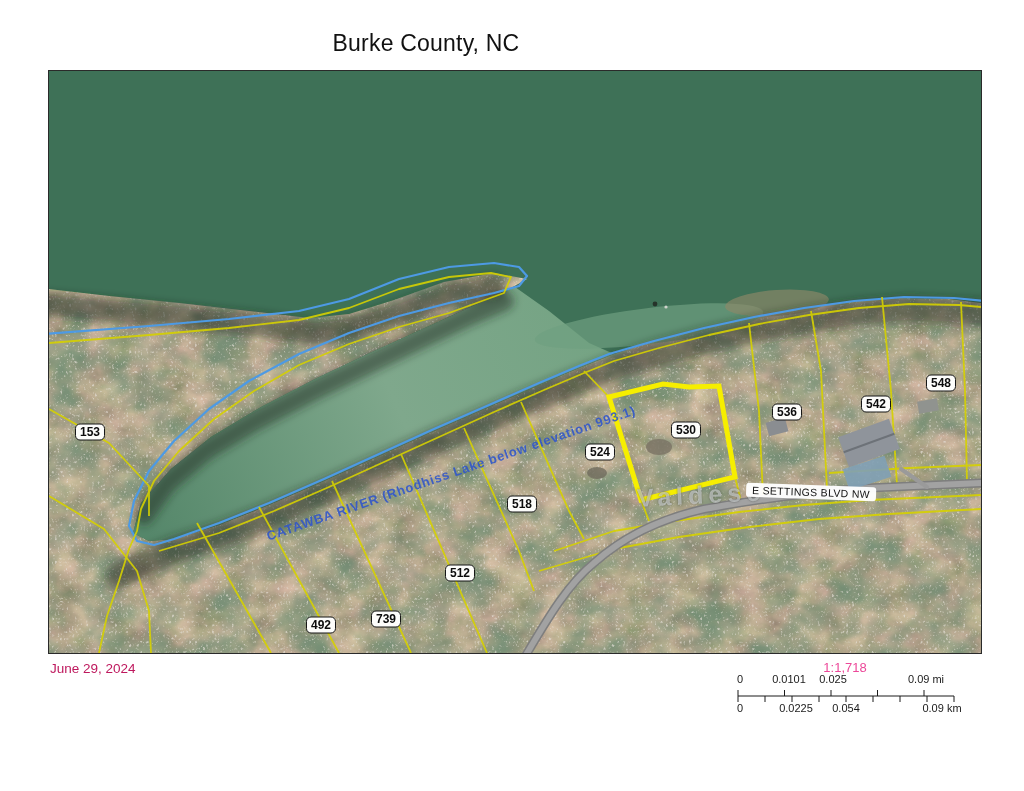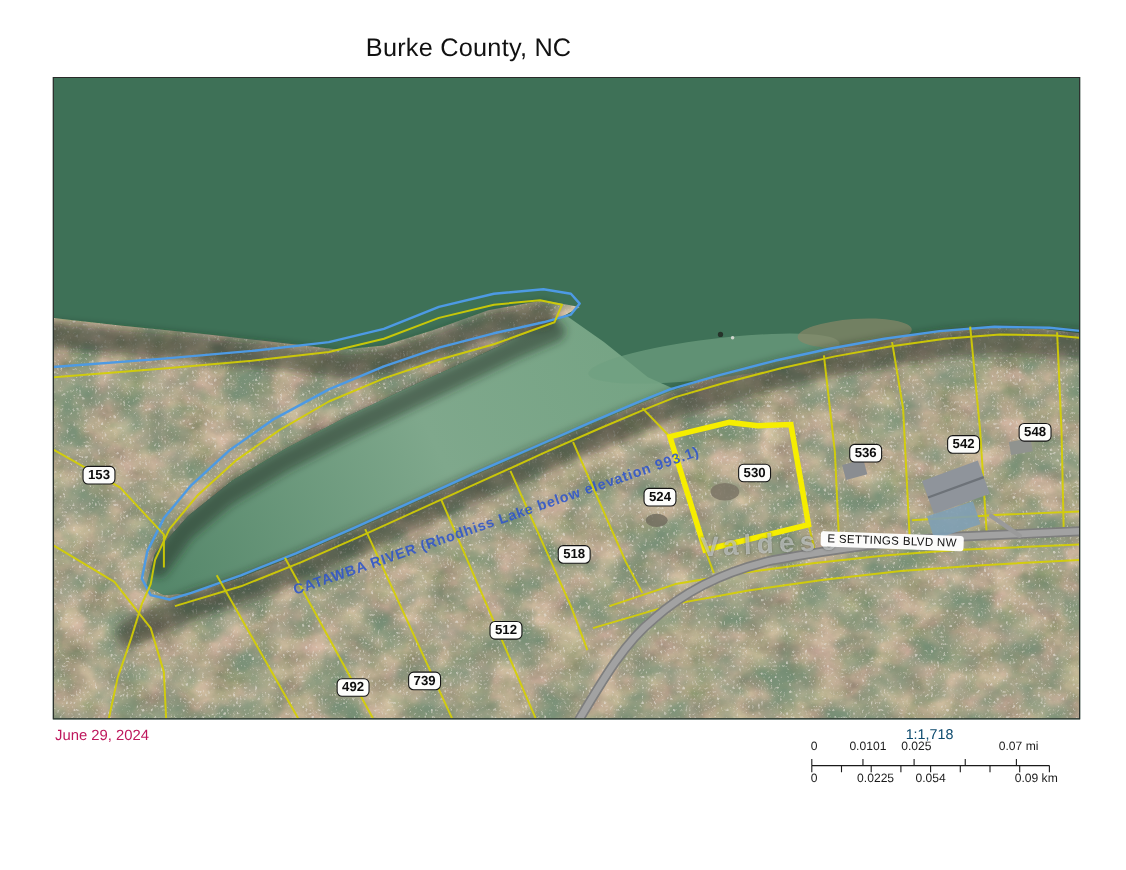--- a/index.html
+++ b/index.html
@@ -5,21 +5,21 @@
   html,body{margin:0;padding:0;background:#ffffff;}
   body{width:1024px;height:791px;position:relative;font-family:"Liberation Sans",sans-serif;overflow:hidden;}
   .page-title{position:absolute;left:0;top:30px;width:852px;text-align:center;font-size:23px;color:#111;letter-spacing:0.2px;}
   .map-frame{position:absolute;left:48px;top:70px;width:932px;height:582px;border:1px solid #2a2a2a;overflow:hidden;background:#3e7157;}
   .map-frame svg.aerial{position:absolute;left:0;top:0;}
   .pill{position:absolute;transform:translate(-50%,-50%);background:#fdfdfb;border:1.6px solid #141414;border-radius:5px;padding:0 4px;font-size:12px;font-weight:bold;color:#0c0c0c;line-height:15px;white-space:nowrap;z-index:6;}
   .road-label{position:absolute;left:762px;top:421px;transform:translate(-50%,-50%) rotate(2deg);background:rgba(255,255,255,0.96);border-radius:3px;padding:1px 6px;font-size:10.5px;letter-spacing:0.3px;color:#111;white-space:nowrap;z-index:6;}
   .city-label{position:absolute;left:652px;top:424px;transform:translate(-50%,-50%) rotate(-3deg);font-size:25px;font-weight:bold;letter-spacing:5px;color:rgba(233,236,238,0.55);text-shadow:0 0 2px rgba(50,55,50,0.6);white-space:nowrap;z-index:4;}
   .river-label{position:absolute;left:218px;top:458px;transform:rotate(-19deg);transform-origin:left center;font-size:13px;font-weight:bold;letter-spacing:0.8px;color:#2f55cc;opacity:0.88;white-space:nowrap;z-index:4;}
   .date-label{position:absolute;left:50px;top:661px;font-size:13.5px;color:#be185d;}
-  .scale-ratio{position:absolute;left:845px;top:660px;transform:translateX(-50%);font-size:13px;color:#0c4a6e;}
+  .scale-ratio{position:absolute;left:845px;top:660px;transform:translateX(-50%);font-size:13px;color:#ec4899;}
   .scale-lbl{position:absolute;transform:translateX(-50%);font-size:11px;color:#1a1a1a;white-space:nowrap;}
   .mi-row{top:673px;} .km-row{top:702px;}
   .scale-ticks{position:absolute;left:737px;top:688px;}
 </style>
 </head>
 <body>
 
 <div class="page-title">Burke County, NC</div>
 
 <div class="map-frame">
@@ -129,31 +129,31 @@
 
   <div class="pill" style="left:41px;top:361px">153</div>
   <div class="pill" style="left:272px;top:554px">492</div>
   <div class="pill" style="left:337px;top:548px">739</div>
   <div class="pill" style="left:411px;top:502px">512</div>
   <div class="pill" style="left:473px;top:433px">518</div>
   <div class="pill" style="left:551px;top:381px">524</div>
   <div class="pill" style="left:637px;top:359px">530</div>
   <div class="pill" style="left:738px;top:341px">536</div>
   <div class="pill" style="left:827px;top:333px">542</div>
-  <div class="pill" style="left:892px;top:322px">548</div>
+  <div class="pill" style="left:892px;top:312px">548</div>
 </div>
 
 <div class="date-label">June 29, 2024</div>
 
 <div class="scale-ratio">1:1,718</div>
 
 <span class="scale-lbl mi-row" style="left:740px">0</span>
 <span class="scale-lbl mi-row" style="left:789px">0.0101</span>
 <span class="scale-lbl mi-row" style="left:833px">0.025</span>
-<span class="scale-lbl mi-row" style="left:926px">0.07 mi</span>
+<span class="scale-lbl mi-row" style="left:926px">0.09 mi</span>
 
 <svg class="scale-ticks" width="224" height="16" viewBox="0 0 224 16">
   <g stroke="#1a1a1a" stroke-width="1">
     <line x1="1" y1="8" x2="217" y2="8"></line>
     <line x1="1" y1="2" x2="1" y2="8"></line>
       <line x1="47.5" y1="2" x2="47.5" y2="8"></line>
       <line x1="94" y1="2" x2="94" y2="8"></line>
       <line x1="140.5" y1="2" x2="140.5" y2="8"></line>
       <line x1="187" y1="2" x2="187" y2="8"></line>
     <line x1="1" y1="8" x2="1" y2="14"></line>

